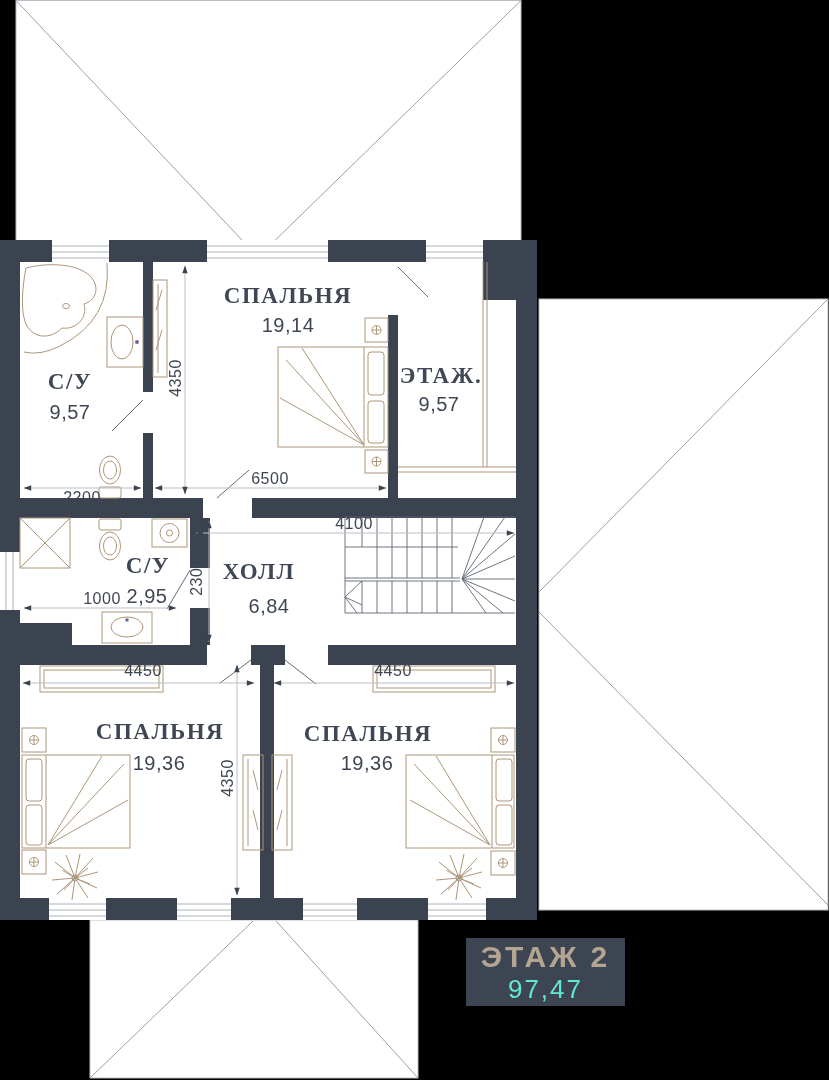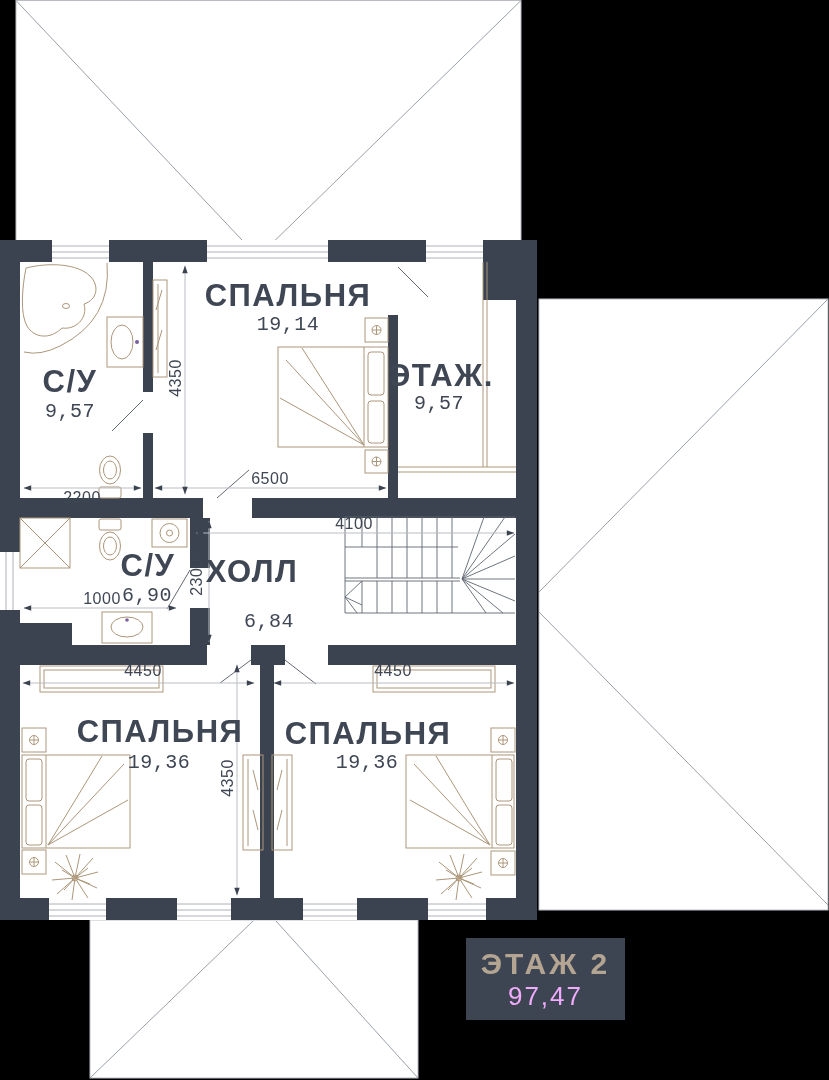--- a/index.html
+++ b/index.html
@@ -1,29 +1,29 @@
 <!DOCTYPE html>
 <html><head>
 <meta charset="utf-8">
 <style>
   html,body{margin:0;padding:0;background:#000;}
   #stage{position:relative;width:829px;height:1080px;background:#000;overflow:hidden;
          font-family:"Liberation Sans",sans-serif;}
   #plan-svg{position:absolute;left:0;top:0;}
   .lbl{position:absolute;transform:translate(-50%,-50%);color:#3f4654;white-space:nowrap;
        line-height:1;text-align:center;}
-  .room-name{font-size:31px;font-weight:700;letter-spacing:1.5px;}
-  .room-area{font-size:20px;font-weight:400;letter-spacing:0.5px;font-family:Liberation Mono, monospace;}
+  .room-name{font-size:23px;font-weight:700;letter-spacing:1.5px;font-family:Liberation Serif, serif;}
+  .room-area{font-size:20px;font-weight:400;letter-spacing:0.5px;}
   .dim{font-size:16px;font-weight:400;letter-spacing:0.5px;}
   .dim.vert{transform:translate(-50%,-50%) rotate(-90deg);}
-  #floor-badge{position:absolute;left:466px;top:938px;width:159px;height:82px;
+  #floor-badge{position:absolute;left:466px;top:938px;width:159px;height:68px;
        background:#3e4552;display:flex;flex-direction:column;align-items:center;
        justify-content:center;gap:4px;}
   .badge-title{font-size:30px;font-weight:700;letter-spacing:3px;color:#b4a492;line-height:1;}
-  .badge-area{font-size:26px;font-weight:400;letter-spacing:2px;color:#f0abfc;line-height:1;}
+  .badge-area{font-size:26px;font-weight:400;letter-spacing:2px;color:#5eead4;line-height:1;}
 </style>
 </head>
 <body>
 
 <div id="stage">
 
 <svg id="plan-svg" width="829" height="1080" viewBox="0 0 829 1080">
   <defs>
     <marker id="arr" viewBox="0 0 10 10" refX="9" refY="5" markerWidth="10" markerHeight="8" orient="auto-start-reverse">
       <path d="M0,1.6 L9.5,5 L0,8.4 Z" fill="#3b4350"></path>
@@ -276,24 +276,24 @@
 <div class="lbl room-name" style="left:70px;top:381px">С/У</div>
 <div class="lbl room-area" style="left:70px;top:412px">9,57</div>
 
 <div class="lbl room-name" style="left:288px;top:295px">СПАЛЬНЯ</div>
 <div class="lbl room-area" style="left:288px;top:325px">19,14</div>
 
 <div class="lbl room-name" style="left:441px;top:375px">ЭТАЖ.</div>
 <div class="lbl room-area" style="left:439px;top:404px">9,57</div>
 
 <div class="lbl room-name" style="left:148px;top:565px">С/У</div>
-<div class="lbl room-area" style="left:147px;top:596px">6,90</div>
-
-<div class="lbl room-name" style="left:252px;top:571px">ХОЛЛ</div>
-<div class="lbl room-area" style="left:269px;top:622px">6,84</div>
+<div class="lbl room-area" style="left:147px;top:596px">2,95</div>
+
+<div class="lbl room-name" style="left:259px;top:571px">ХОЛЛ</div>
+<div class="lbl room-area" style="left:269px;top:606px">6,84</div>
 
 <div class="lbl room-name" style="left:160px;top:731px">СПАЛЬНЯ</div>
 <div class="lbl room-area" style="left:159px;top:763px">19,36</div>
 
 <div class="lbl room-name" style="left:368px;top:733px">СПАЛЬНЯ</div>
 <div class="lbl room-area" style="left:367px;top:763px">19,36</div>
 
 <div class="lbl dim" style="left:82px;top:498px">2200</div>
 <div class="lbl dim" style="left:270px;top:479px">6500</div>
 <div class="lbl dim vert" style="left:176px;top:378px">4350</div>

